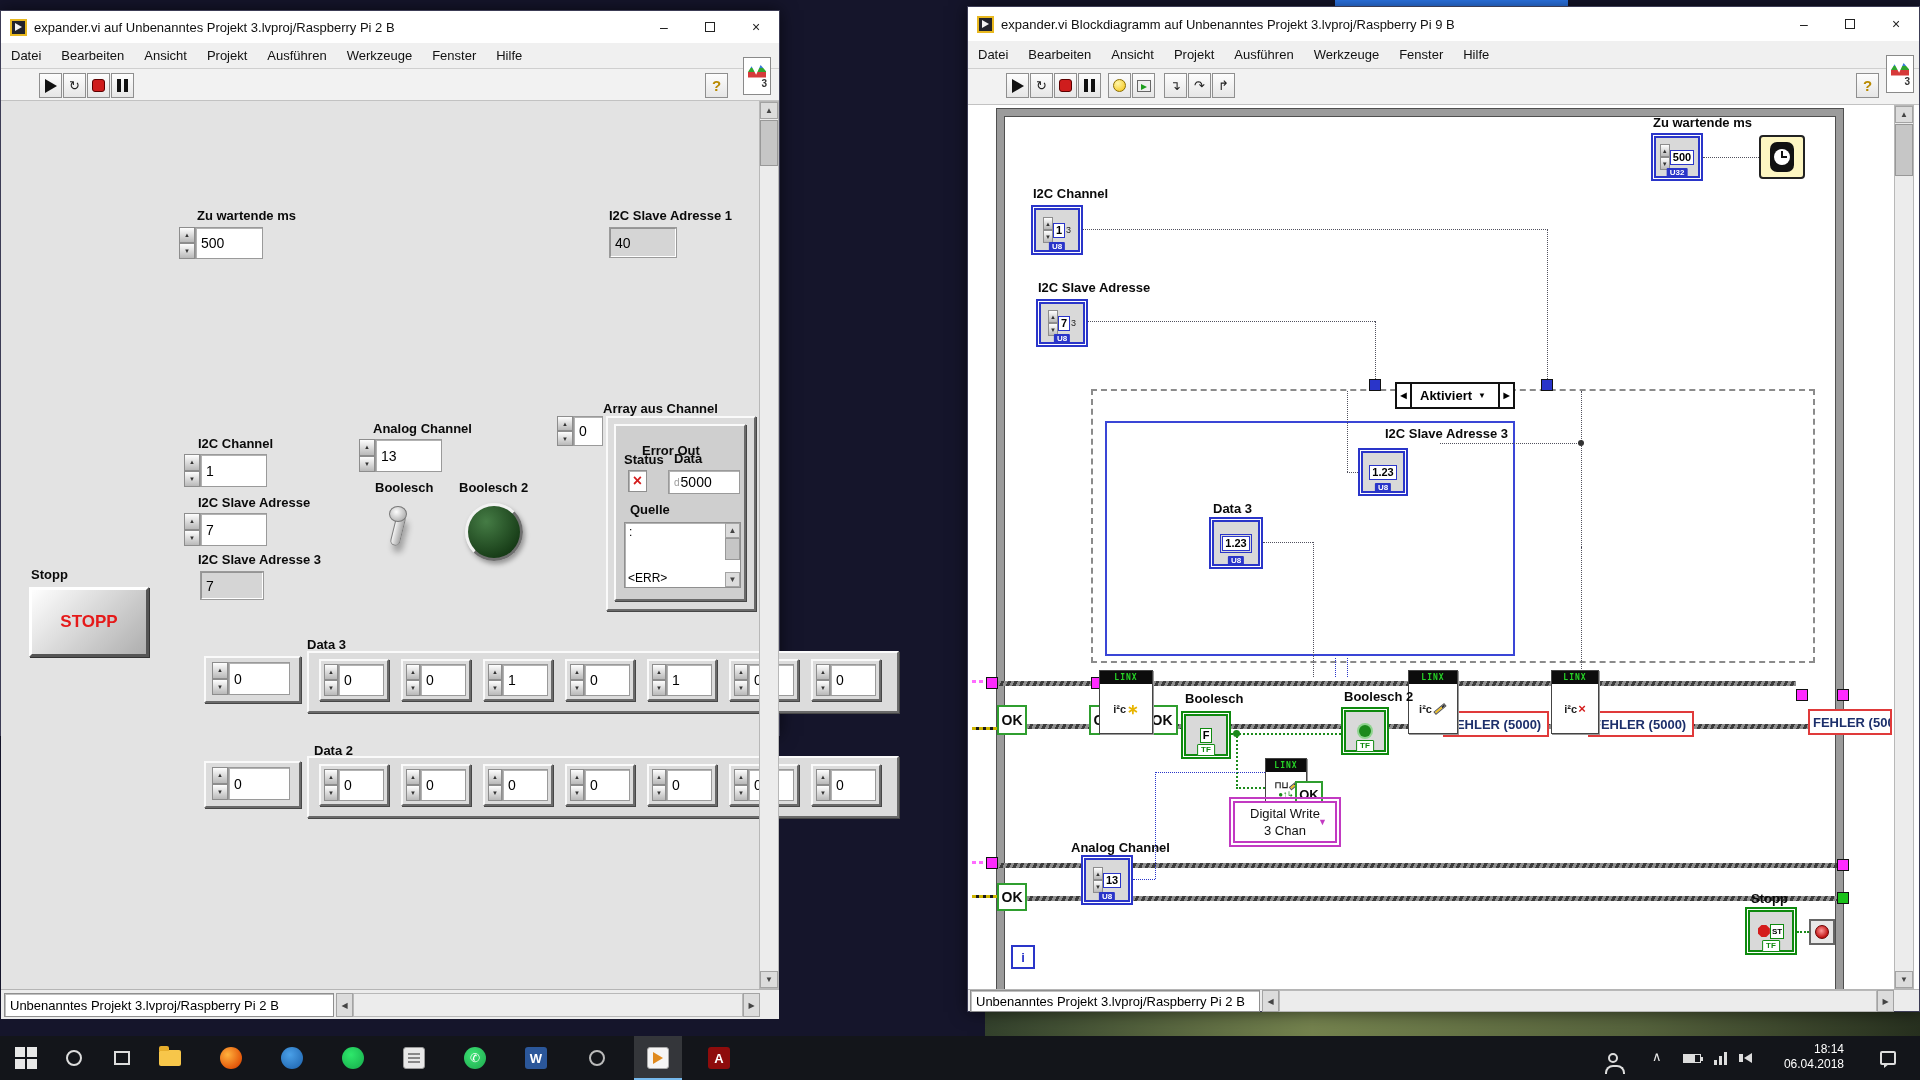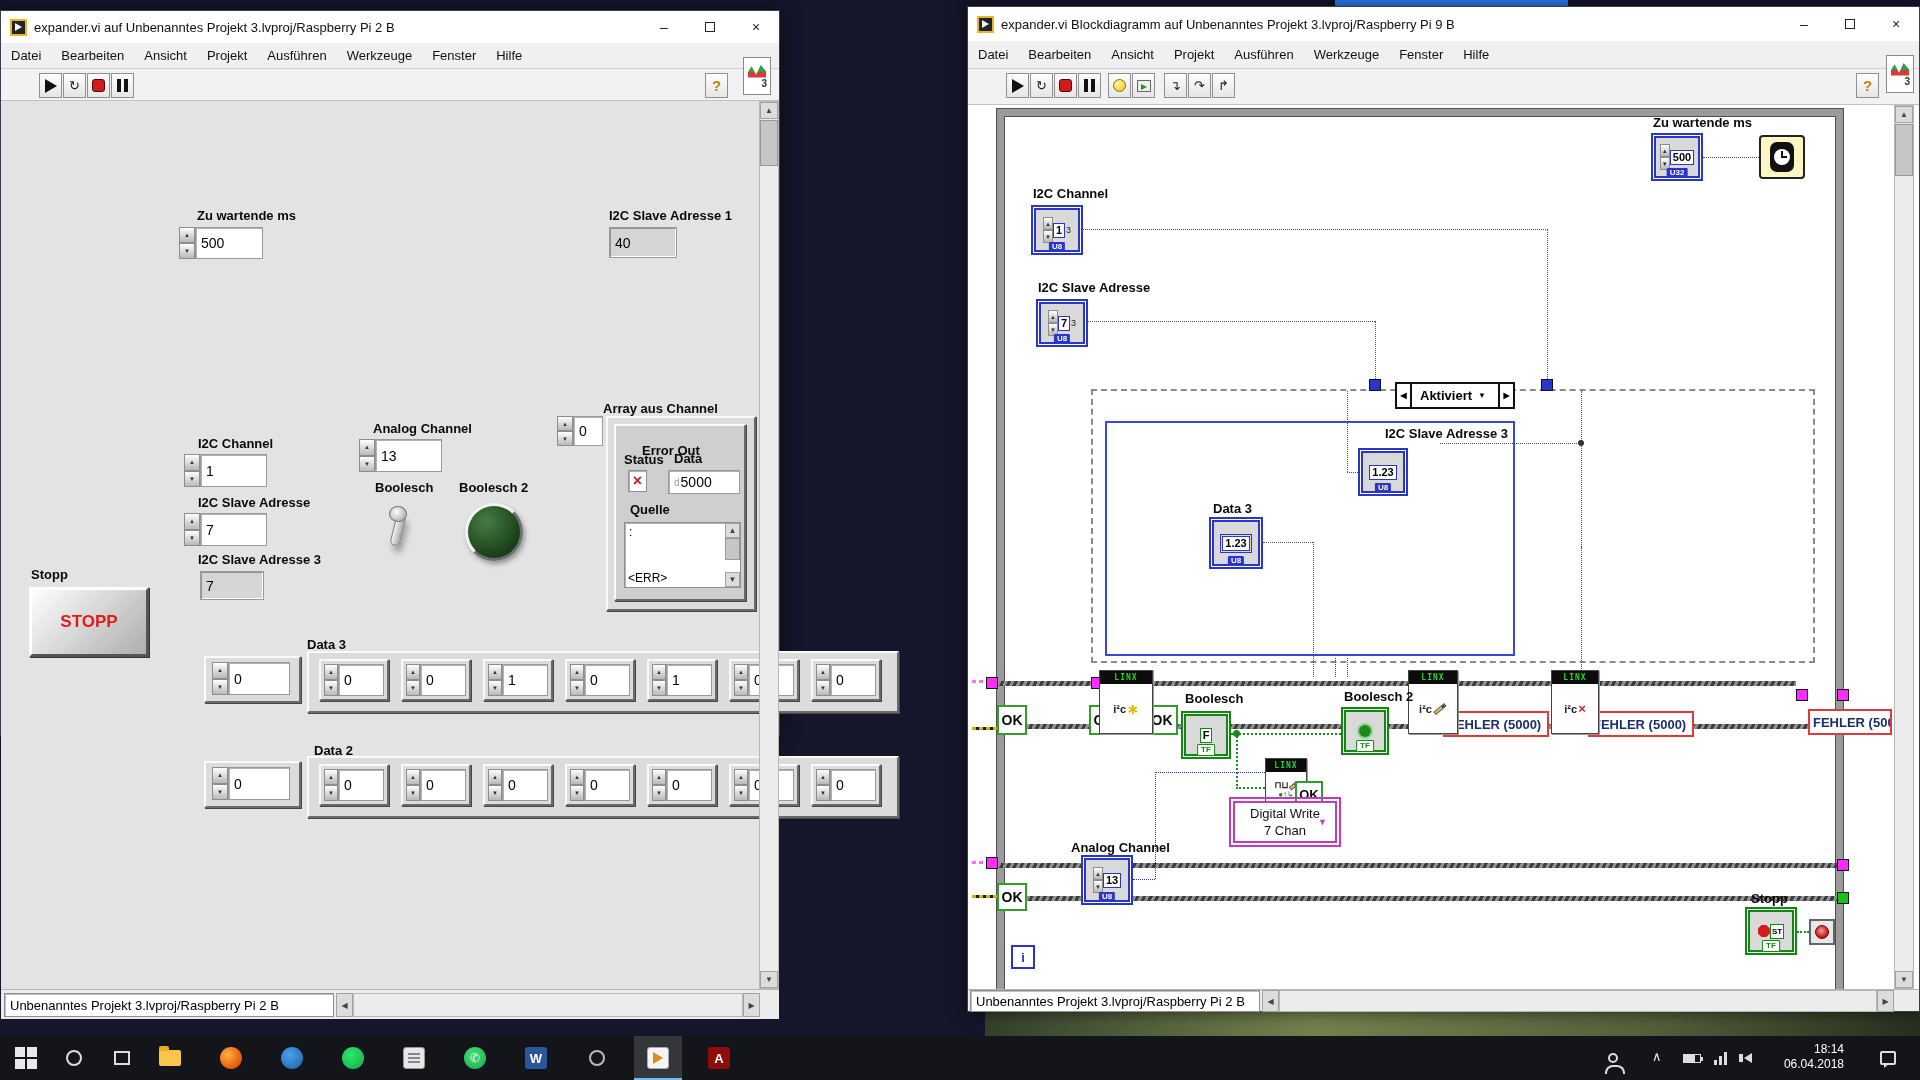--- a/index.html
+++ b/index.html
@@ -642,21 +642,21 @@
         <span style="font-size:9px;color:#222;font-weight:700;">⊓⊔<span class="pencil" style="width:9px;"></span></span>
         <span style="font-size:8px;color:#1c8a1c;">●↑↳</span>
       </div>
     </div>
     <span class="ok" style="left:325px;top:676px;width:28px;height:26px;font-size:13px;">
         <span>OK</span>
       </span>
 
     <div class="dw" style="left:263px;top:696px;width:104px;height:42px;">
       <span>Digital Write</span>
-      <span>7 Chan</span>
+      <span>3 Chan</span>
       <span class="dwdrop">▼</span>
     </div>
 
     <span class="lvlabel" style="left:101px;top:735px;">Analog Channel</span>
     <div class="term" style="left:111px;top:750px;width:52px;height:50px;">
       <span class="spin" style="width:10px;height:26px;">
           <span class="u"></span>
           <span class="d"></span>
         </span>
       <span class="tval">13</span>

